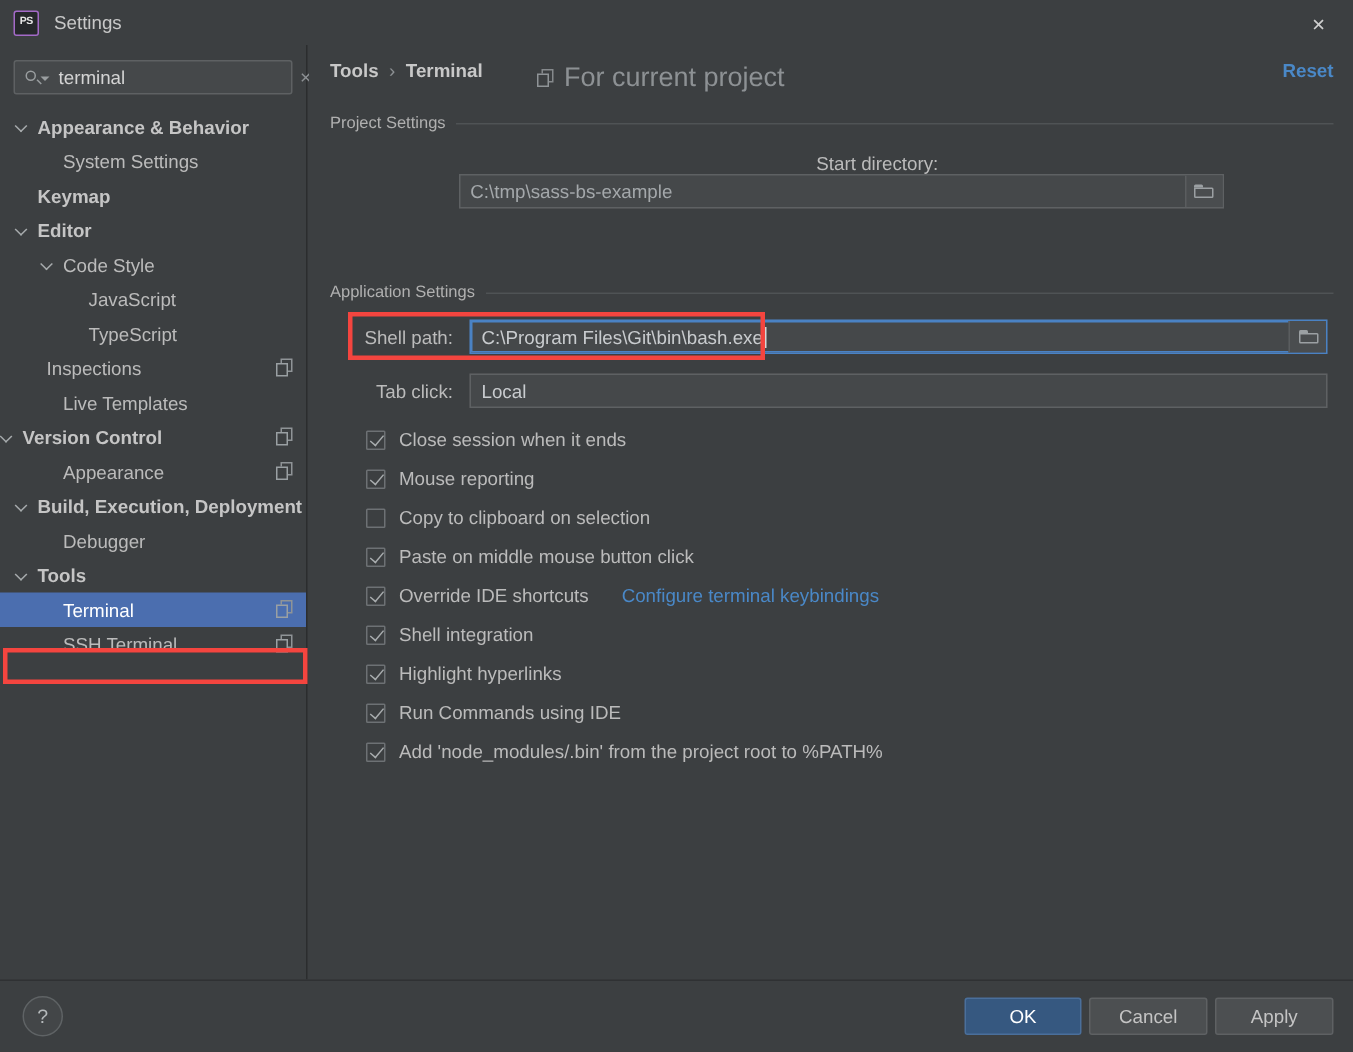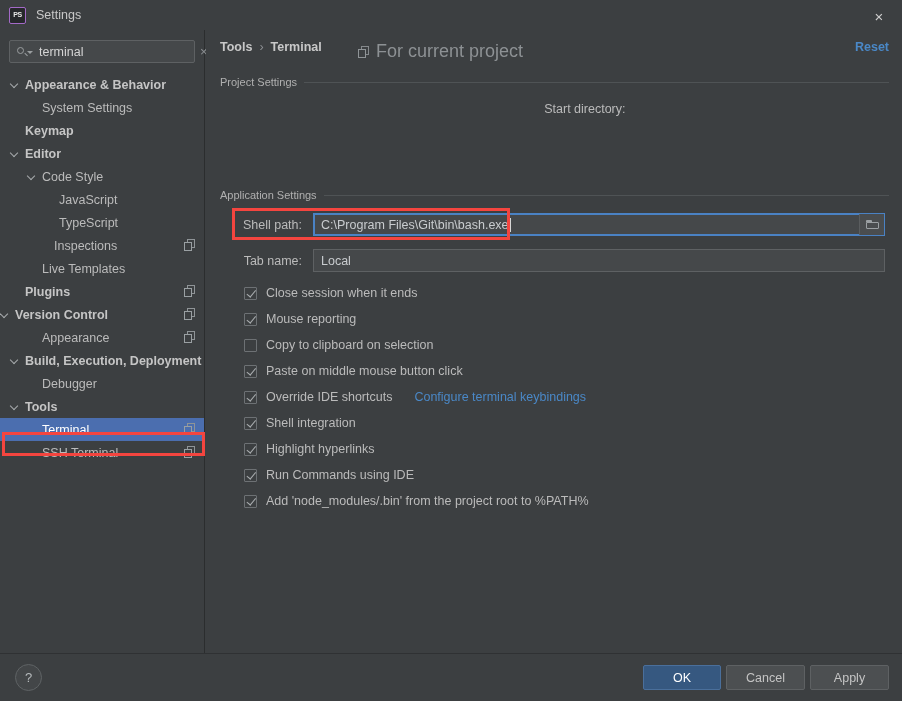--- a/index.html
+++ b/index.html
@@ -495,39 +495,31 @@
           <span class="tree-label" style="margin-left: 4px;">Code Style</span>
         </div>
         <div class="tree-row" style="padding-left: 44px;">
           <span class="arrow"></span>
           <span class="tree-label" style="margin-left: 4px;">JavaScript</span>
         </div>
         <div class="tree-row" style="padding-left: 44px;">
           <span class="arrow"></span>
           <span class="tree-label" style="margin-left: 4px;">TypeScript</span>
         </div>
-        <div class="tree-row" style="padding-left: 39px;">
+        <div class="tree-row" style="padding-left: 16px;">
           <span class="arrow"></span>
           <span class="tree-label" style="margin-left: 4px;">Inspections</span>
           <span class="scope-icon">
             <span class="back"></span>
             <span class="front"></span>
           </span>
         </div>
         <div class="tree-row" style="padding-left: 27px;">
           <span class="arrow"></span>
           <span class="tree-label" style="margin-left: 4px;">Live Templates</span>
-        </div>
-        <div class="tree-row" style="padding-left: 10px;">
-          <span class="arrow"></span>
-          <span class="tree-label bold" style="margin-left: 4px;">Plugins</span>
-          <span class="scope-icon">
-            <span class="back"></span>
-            <span class="front"></span>
-          </span>
         </div>
         <div class="tree-row" style="">
           <span class="arrow open"></span>
           <span class="tree-label bold" style="margin-left: 4px;">Version Control</span>
           <span class="scope-icon">
             <span class="back"></span>
             <span class="front"></span>
           </span>
         </div>
         <div class="tree-row" style="padding-left: 27px;">
@@ -589,20 +581,29 @@
 
     <div class="group" style="top:44px;">
       <div class="group-title-row">
         <span class="group-title">Project Settings</span>
         <span class="group-line"></span>
       </div>
     </div>
 
     <div class="field-row" style="left:14px; top:72px; width:668px;flex-direction:column;">
       <div class="field-label" style="width:143px;">Start directory:</div>
+      <div class="text-field" style="margin-left:13px; width:510px;">
+        <span class="tf-value">C:\tmp\sass-bs-example</span>
+        <span class="tf-btn">
+          <span class="folder-glyph">
+              <span class="tab"></span>
+              <span class="body"></span>
+            </span>
+        </span>
+      </div>
     </div>
 
 
     <div class="group" style="top:157px;">
       <div class="group-title-row">
         <span class="group-title">Application Settings</span>
         <span class="group-line"></span>
       </div>
     </div>
 
@@ -614,21 +615,21 @@
         <span class="tf-btn">
           <span class="folder-glyph">
               <span class="tab"></span>
               <span class="body"></span>
             </span>
         </span>
       </div>
     </div>
 
     <div class="field-row" style="left:14px; top:219px; width:668px;">
-      <div class="field-label" style="width:82px;">Tab name:</div>
+      <div class="field-label" style="width:82px;">Tab click:</div>
       <div class="text-field" style="margin-left:11px; width:572px;">
         <span class="tf-value bright">Local</span>
       </div>
     </div>
 
   </div>
 
   <div class="check-list" id="check-list">
       <div class="check-row">
         <span class="checkbox checked"></span>

